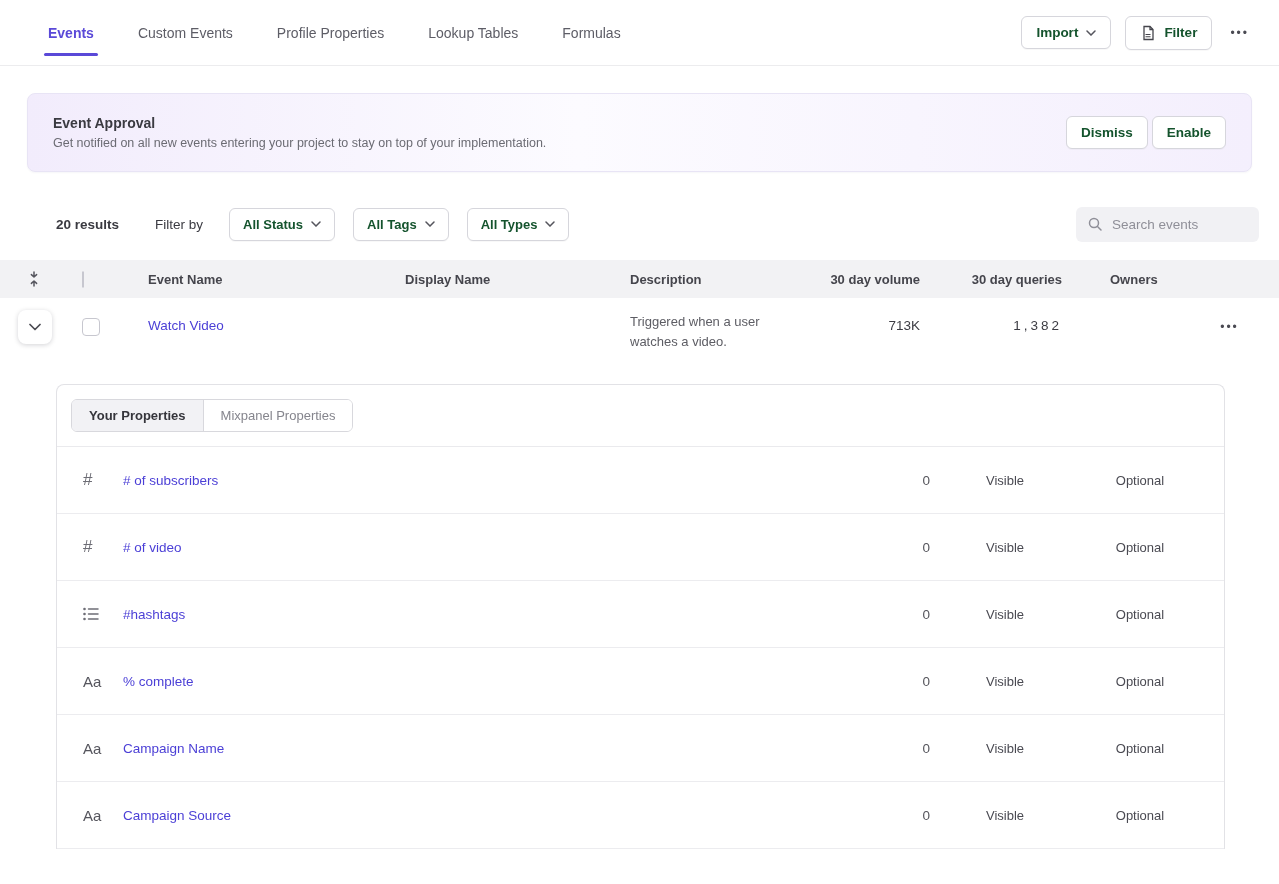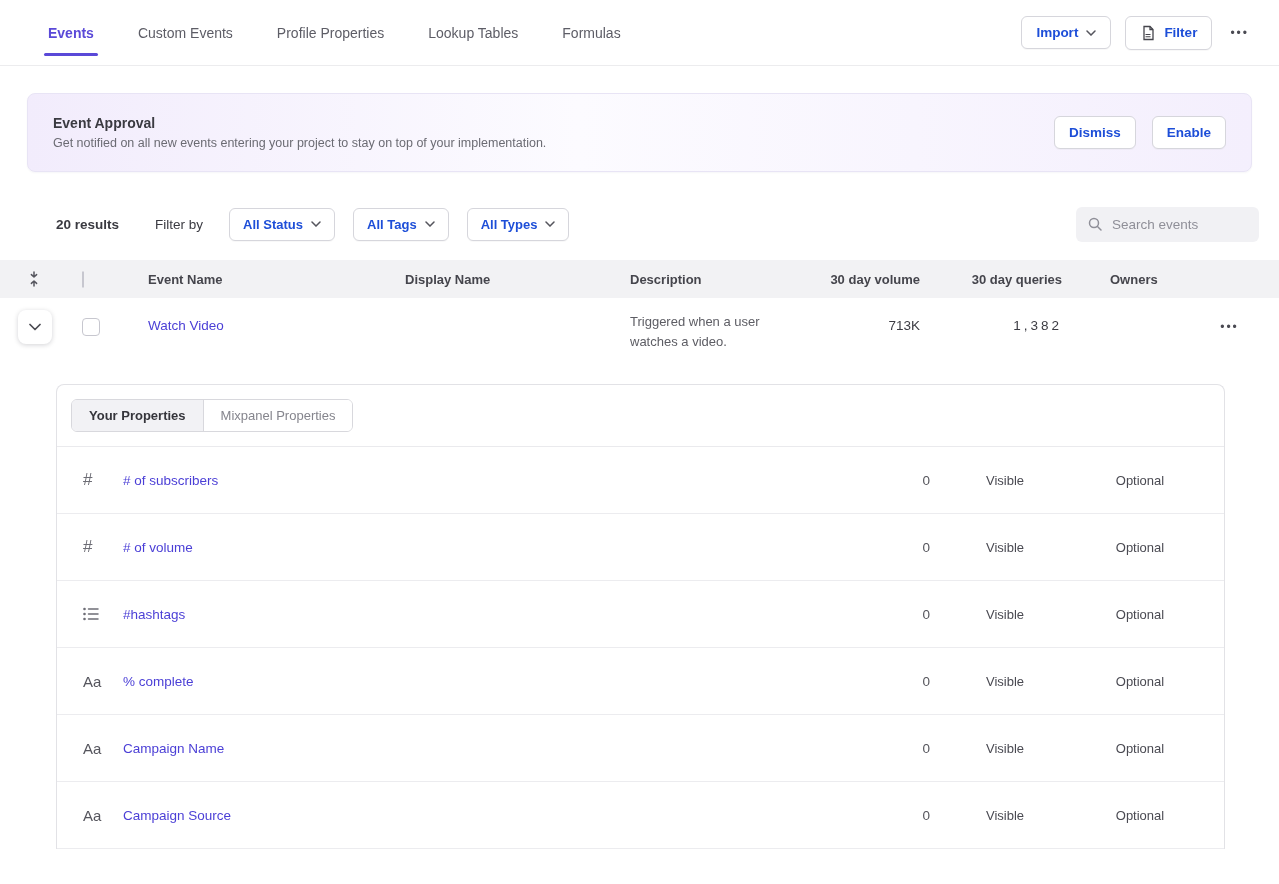--- a/index.html
+++ b/index.html
@@ -24,37 +24,37 @@
   }
   .nav-tab.active { color:#5a49d8; font-weight:700; }
   .nav-tab.active::after {
     content:""; position:absolute; left:-4px; right:-4px; bottom:9px;
     height:3px; border-radius:2px; background:#5a49d8;
   }
   .topbar-right { margin-left:auto; display:flex; align-items:center; gap:14px; }
   .btn {
     display:inline-flex; align-items:center; gap:8px;
     border:1px solid #d6d6dc; border-radius:6px; background:#fff;
-    padding:8px 14px; font-size:13.5px; font-weight:700; color:#1d4ed8;
+    padding:8px 14px; font-size:13.5px; font-weight:700; color:#14532d;
     cursor:pointer; box-shadow:0 1px 1px rgba(20,20,40,.03);
   }
   .chev { width:10px; height:6px; display:inline-block; }
   .more-dots { font-size:12px; letter-spacing:2px; color:#4a4a52; cursor:pointer; padding:6px 4px; }
 
   
   .banner {
     margin:27px 27px 0 27px; height:79px;
     border:1px solid #e8e4f5; border-radius:8px;
     background:linear-gradient(90deg,#f2ecfc 0%, #fcfbff 45%, #f4effd 100%);
     display:flex; align-items:center; padding:0 25px;
     box-shadow:0 1px 2px rgba(30,20,80,.04);
   }
   .banner-title { font-size:14px; font-weight:700; color:#3a3a41; margin-bottom:5px; }
   .banner-sub { font-size:12.5px; color:#6b6b73; }
-  .banner-actions { margin-left:auto; display:flex; gap:16px;justify-content:space-between; }
+  .banner-actions { margin-left:auto; display:flex; gap:4px;justify-content:space-between; }
 
   
   .filter-row {
     margin-top:34px; padding-left:56px; padding-right:20px;
     display:flex; align-items:center; height:36px;
   }
   .results-count { font-size:13.5px; font-weight:700; color:#3a3a41; margin-right:36px; }
   .filter-by { font-size:13.5px; color:#3a3a41; margin-right:26px; }
   .filter-dd { margin-right:18px; padding:8px 13px; font-weight:700; font-size:13px; }
   .search-wrap { margin-left:auto; position:relative; width:183px; }
@@ -267,21 +267,21 @@
         <div class="prop-spacer"></div>
         <div class="prop-val">0</div>
         <div class="prop-vis">Visible</div>
         <div class="prop-req">Optional</div>
       </div>
 
       <div class="prop-row">
         <div class="prop-icon-cell">
             <span class="glyph-number">#</span>
           </div>
-        <a class="prop-name"># of volume</a>
+        <a class="prop-name"># of video</a>
         <div class="prop-spacer"></div>
         <div class="prop-val">0</div>
         <div class="prop-vis">Visible</div>
         <div class="prop-req">Optional</div>
       </div>
 
       <div class="prop-row">
         <div class="prop-icon-cell">
           <svg width="16" height="14" viewBox="0 0 16 14">
             <circle cx="1.5" cy="2" r="1.3" fill="#6d6d75"></circle>

